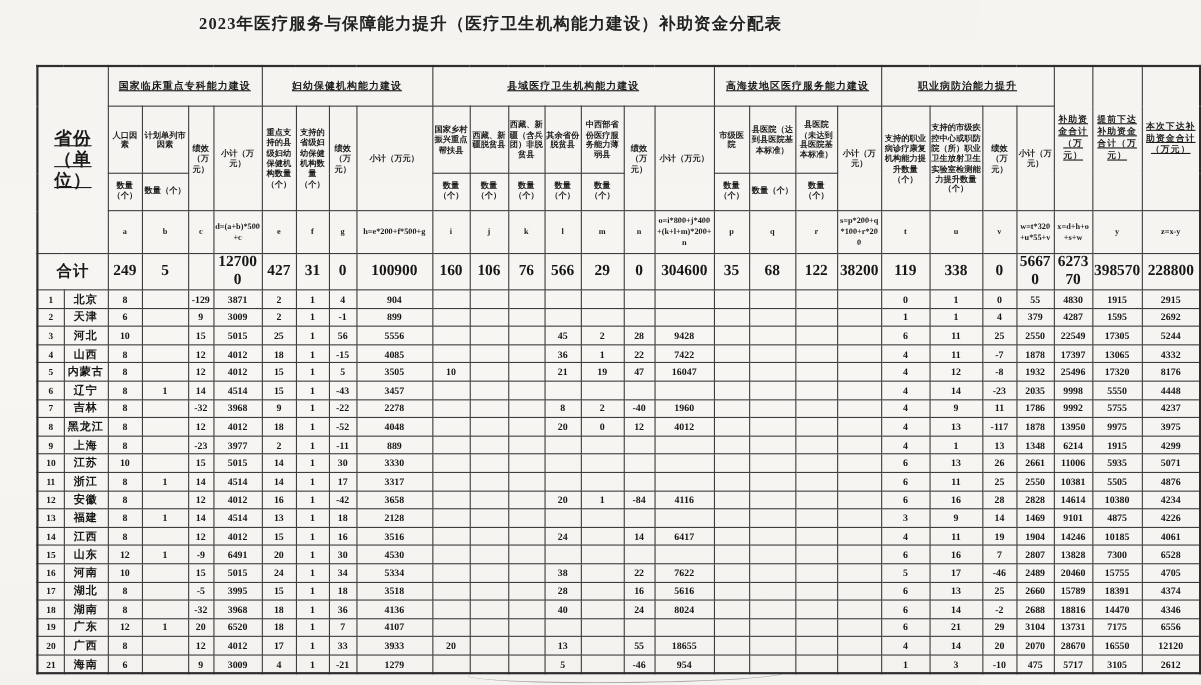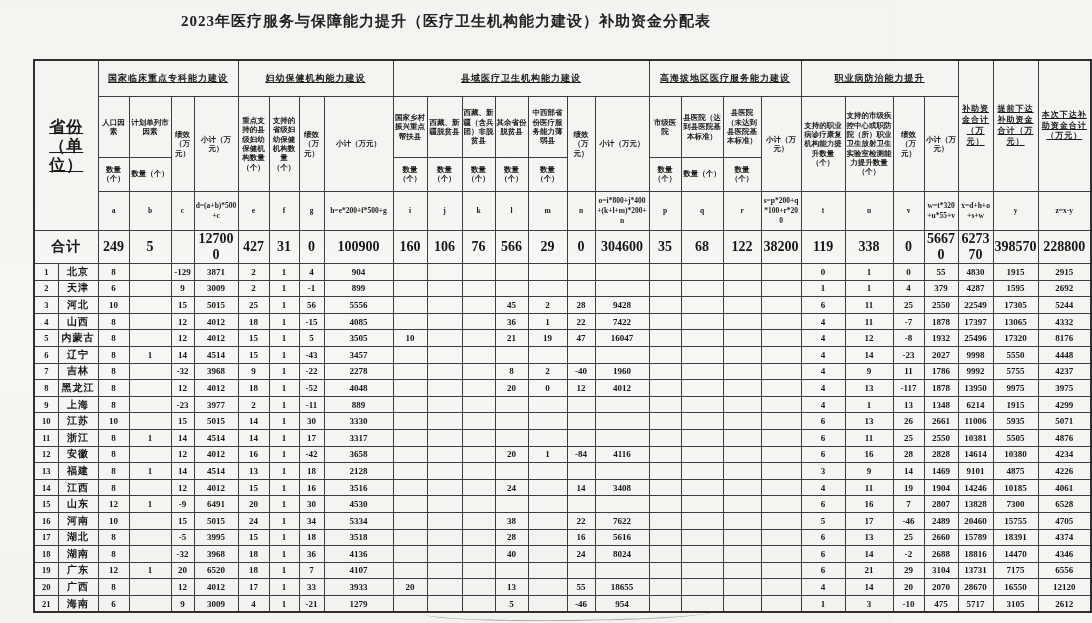--- a/index.html
+++ b/index.html
@@ -393,21 +393,21 @@
           <td class="num"></td>
           <td class="num"></td>
           <td class="num"></td>
           <td class="num"></td>
           <td class="num"></td>
           <td class="num"></td>
           <td class="num"></td>
           <td class="num">4</td>
           <td class="num">14</td>
           <td class="num">-23</td>
-          <td class="num">2027</td>
+          <td class="num">2035</td>
           <td class="num">9998</td>
           <td class="num">5550</td>
           <td class="num">4448</td>
         </tr>
         <tr class="data">
           <td class="rowno">7</td>
           <td class="prov-name">吉林</td>
           <td class="num">8</td>
           <td class="num"></td>
           <td class="num">-32</td>
@@ -625,21 +625,21 @@
           <td class="num">15</td>
           <td class="num">1</td>
           <td class="num">16</td>
           <td class="num">3516</td>
           <td class="num"></td>
           <td class="num"></td>
           <td class="num"></td>
           <td class="num">24</td>
           <td class="num"></td>
           <td class="num">14</td>
-          <td class="num">3408</td>
+          <td class="num">6417</td>
           <td class="num"></td>
           <td class="num"></td>
           <td class="num"></td>
           <td class="num"></td>
           <td class="num">4</td>
           <td class="num">11</td>
           <td class="num">19</td>
           <td class="num">1904</td>
           <td class="num">14246</td>
           <td class="num">10185</td>

